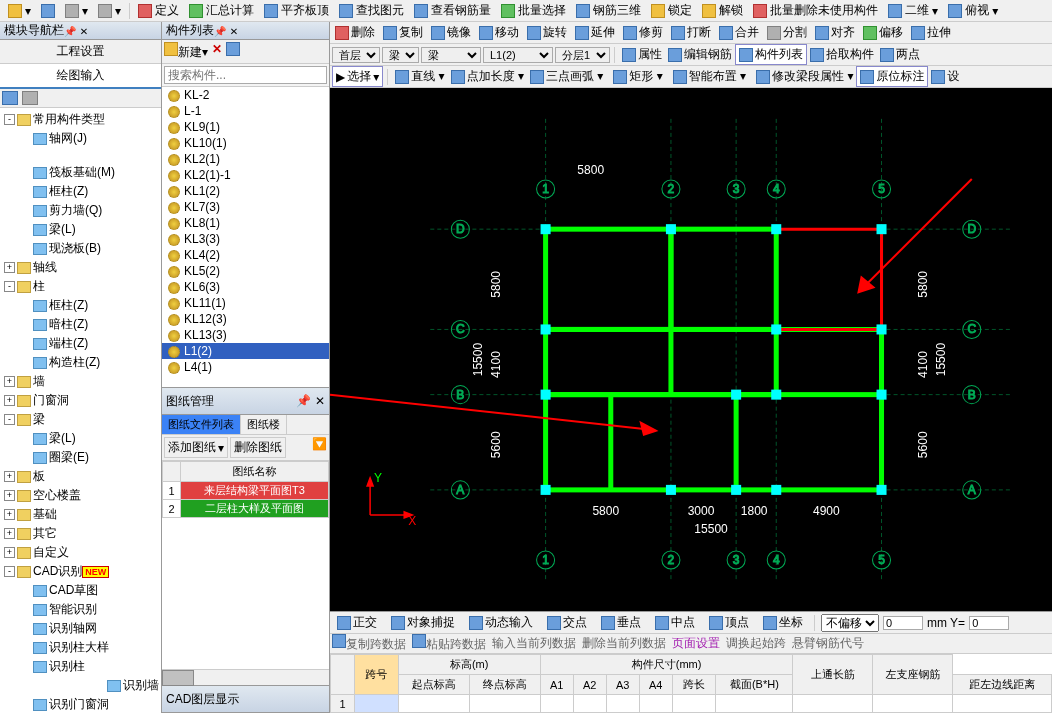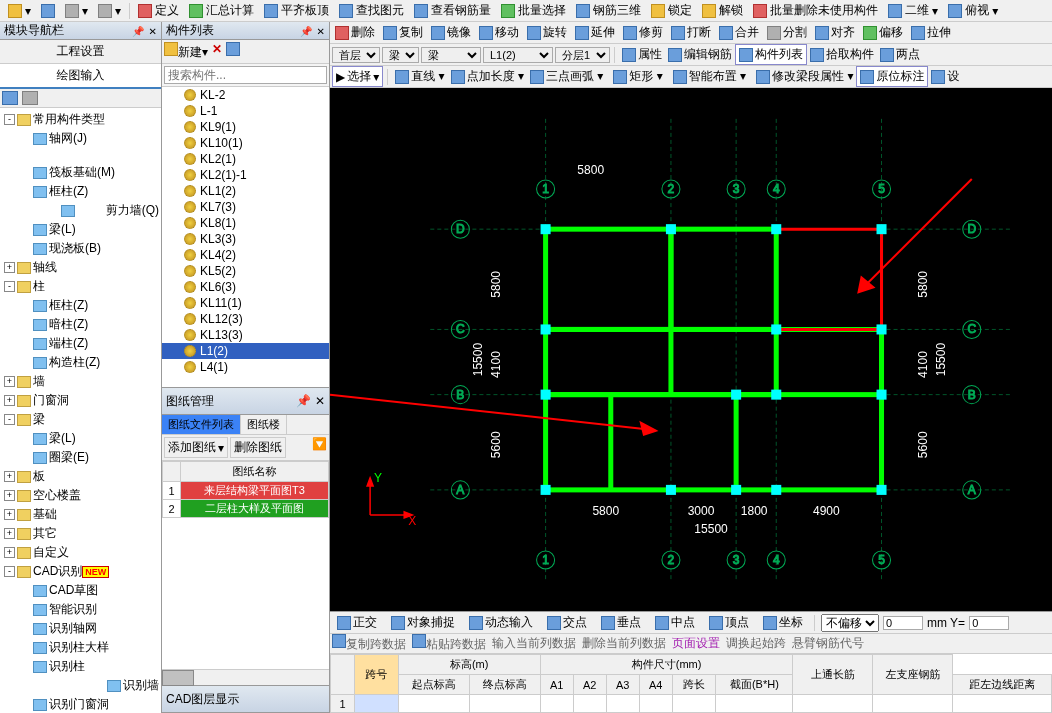--- a/index.html
+++ b/index.html
@@ -7,37 +7,37 @@
 .toolbar{background:#f0f0f0;border-bottom:1px solid #ccc;display:flex;align-items:center;padding:2px 4px;gap:2px;height:22px;flex-wrap:nowrap;overflow:hidden}
 .toolbar .tbtn{display:inline-flex;align-items:center;gap:3px;padding:1px 4px;white-space:nowrap;cursor:pointer}
 .ico{width:14px;height:14px;display:inline-block;background:#6a9edb;border:1px solid #3a6eab}
 .ico.yellow{background:#f0c040;border-color:#c09020}
 .ico.green{background:#60c060;border-color:#309030}
 .ico.red{background:#e06060;border-color:#b03030}
 .ico.gray{background:#b0b0b0;border-color:#808080}
 .sep{width:1px;height:16px;background:#ccc;margin:0 2px}
 .main{display:flex;height:calc(100% - 22px)}
 .left{width:162px;background:#f4f4f4;border-right:1px solid #999;display:flex;flex-direction:column}
-.panel-hdr{background:linear-gradient(#e0e8f0,#c8d4e4);border-bottom:1px solid #999;padding:2px 4px;display:flex;align-items:center;justify-content:space-between;height:18px;font-size:11px}
+.panel-hdr{background:linear-gradient(#e0e8f0,#c8d4e4);border-bottom:1px solid #999;padding:2px 4px;display:flex;align-items:center;height:18px;font-size:11px}
 .panel-hdr .pin{font-size:10px;cursor:pointer}
 .tabbtn{background:#f0f0f0;border-bottom:1px solid #ccc;text-align:center;padding:3px;cursor:pointer}
 .tabbtn.active{background:#fff;border-bottom:2px solid #4080c0}
 .mini-tb{background:#f0f0f0;padding:2px;display:flex;gap:4px;border-bottom:1px solid #ccc}
 .tree{flex:1;overflow:auto;background:#fff;padding:2px 0}
 .tnode{display:flex;align-items:center;padding:1px 2px;cursor:pointer;white-space:nowrap}
 .tnode .exp{width:11px;height:11px;border:1px solid #888;background:#fff;font-size:9px;line-height:9px;text-align:center;margin-right:2px}
 .tnode .noexp{width:13px}
 .tico{width:14px;height:12px;margin-right:2px;display:inline-block}
 .folder{background:#f0d060;border:1px solid #c0a040}
 .leaf{background:#80c0f0;border:1px solid #5090c0}
 .mid{width:168px;background:#f4f4f4;border-right:1px solid #999;display:flex;flex-direction:column}
 .search-box{padding:2px;border-bottom:1px solid #ccc}
 .search-box input{width:100%;padding:1px 3px;border:1px solid #aaa;color:#999}
 .clist{overflow:auto;background:#fff;flex:1}
-.clist .citem{display:flex;align-items:center;padding:1px 22px;cursor:pointer}
+.clist .citem{display:flex;align-items:flex-end;padding:1px 6px;cursor:pointer}
 .clist .citem.sel{background:#3060c0;color:#fff}
 .cog{width:12px;height:12px;border-radius:50%;background:radial-gradient(#f0d040,#c09020);margin-right:4px;border:1px dotted #a08020}
 .section-hdr{background:linear-gradient(#e0e8f0,#c8d4e4);border-top:1px solid #999;border-bottom:1px solid #999;padding:13px 4px;display:flex;justify-content:space-between;align-items:center;height:18px;font-size:11px}
 .drawing-tabs{display:flex;background:#f0f0f0;border-bottom:1px solid #ccc}
 .drawing-tabs .dtab{padding:2px 6px;border-right:1px solid #ccc;cursor:pointer;font-size:11px}
 .drawing-tabs .dtab.active{background:#3b82f6}
 .draw-tb{display:flex;background:#f0f0f0;padding:2px;gap:2px;border-bottom:1px solid #ccc;font-size:11px}
 .draw-tb .dbtn{padding:1px 3px;border:1px solid #ccc;cursor:pointer;display:flex;align-items:center;gap:2px}
 .drawing-list{flex:1;background:#fff;overflow:auto}
 .drawing-list table{width:100%;border-collapse:collapse}
@@ -149,21 +149,21 @@
         <div class="tnode" style="padding-left: 20px; margin-top: 15px;">
           <span class="noexp"></span>
           <span class="tico leaf"></span>
           <span>筏板基础(M)</span>
         </div>
         <div class="tnode" style="padding-left: 20px;">
           <span class="noexp"></span>
           <span class="tico leaf"></span>
           <span>框柱(Z)</span>
         </div>
-        <div class="tnode" style="padding-left: 20px; justify-content: space-between;">
+        <div class="tnode" style="padding-left: 20px;">
           <span class="noexp"></span>
           <span class="tico leaf"></span>
           <span>剪力墙(Q)</span>
         </div>
         <div class="tnode" style="padding-left: 20px;">
           <span class="noexp"></span>
           <span class="tico leaf"></span>
           <span>梁(L)</span>
         </div>
         <div class="tnode" style="padding-left: 20px;">

